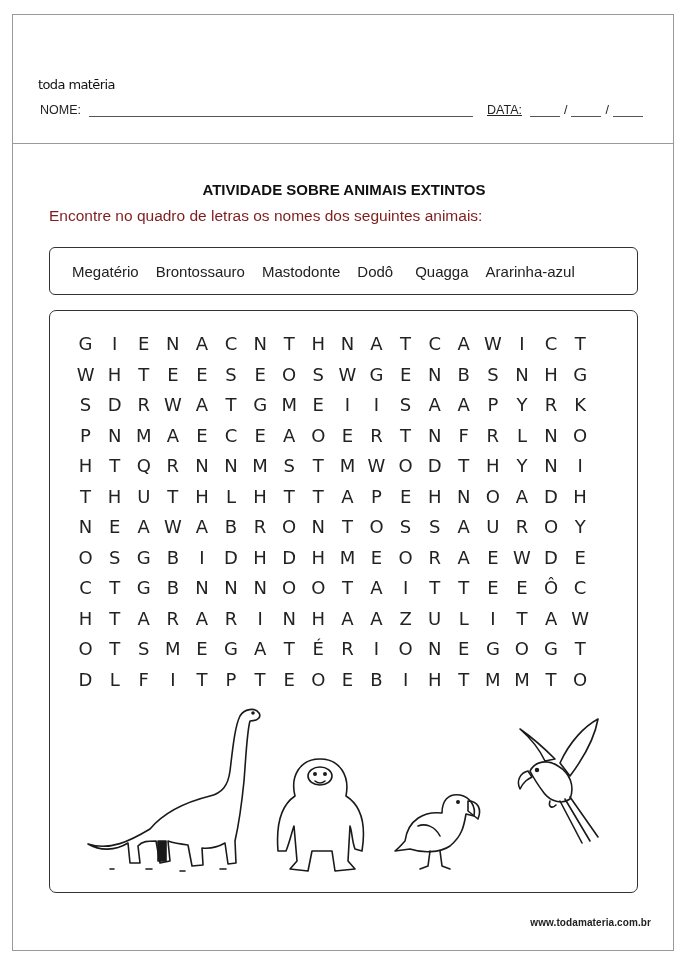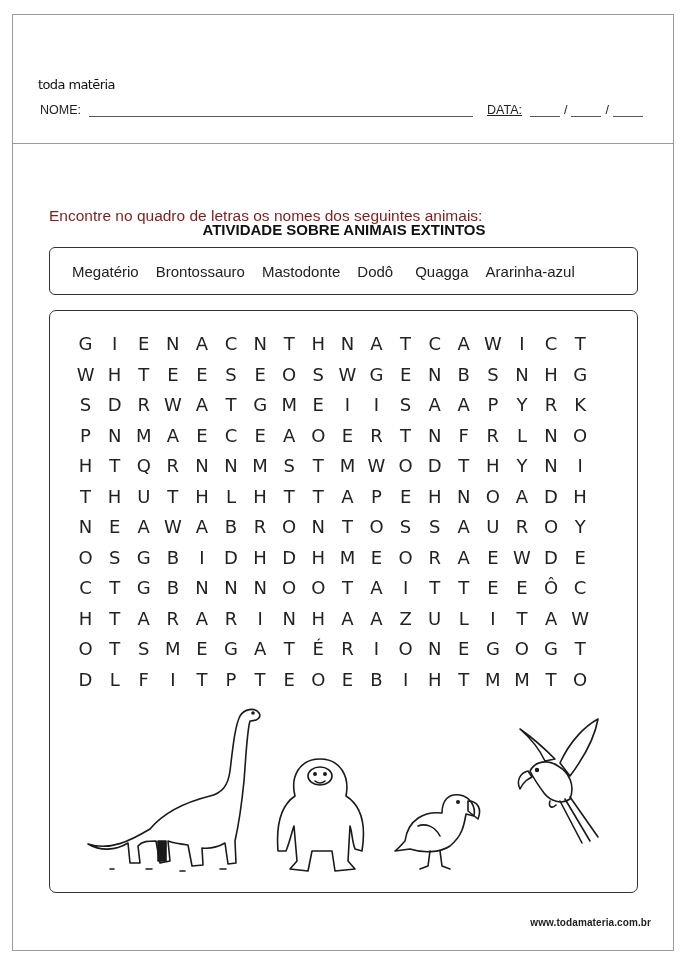--- a/index.html
+++ b/index.html
@@ -2,21 +2,21 @@
 <html><head>
 <meta charset="utf-8">
 <style>
   html, body { margin: 0; padding: 0; background: #ffffff; }
   body { width: 685px; height: 967px; position: relative; font-family: "Liberation Sans", sans-serif; color: #1a1a1a; overflow: hidden; }
   .page { position: absolute; left: 12px; top: 14px; width: 662px; height: 937px; border: 1px solid #9a9a9a; box-sizing: border-box; }
   .header { position: absolute; left: 0; top: 0; width: 100%; height: 128px; border-bottom: 1px solid #9a9a9a; }
   .logo { position: absolute; left: 25px; top: 20px; font-family: "DejaVu Sans", sans-serif; font-size: 13px; font-weight: normal; letter-spacing: -0.6px; color: #111; margin-top: 42px; }
   .field-row { position: absolute; left: 27px; font-size: 12.5px; color: #222; display: flex; align-items: flex-end; }
   .line { border-bottom: 1px solid #555; height: 12px; margin-left: 8px; }
-  .title { position: absolute; top: 166px; left: 0; width: 662px; text-align: center; font-size: 15px; font-weight: bold; color: #111; margin-top: 40px; }
+  .title { position: absolute; top: 166px; left: 0; width: 662px; text-align: center; font-size: 15px; font-weight: bold; color: #111; }
   .instr { position: absolute; top: 192px; left: 36px; font-size: 15.5px; color: #7f1d1d; }
   .wordbank { position: absolute; left: 36px; top: 232px; width: 589px; height: 48px; border: 1.5px solid #333; border-radius: 6px; box-sizing: border-box; display: flex; align-items: center; padding-left: 22px; font-size: 15px; color: #222; }
   .wordbank span { margin-right: 17px; white-space: nowrap; }
   .gridbox { position: absolute; left: 36px; top: 295px; width: 589px; height: 583px; border: 1.5px solid #333; border-radius: 7px; box-sizing: border-box; }
   .grid { position: absolute; left: 21px; top: 18px; display: grid; grid-template-columns: repeat(18, 29.1px); grid-auto-rows: 30.5px; font-family: "DejaVu Sans", sans-serif; font-size: 18px; color: #222; }
   .grid div { text-align: center; line-height: 30px; }
   .art { position: absolute; left: 0; top: 390px; width: 589px; height: 190px; }
   .footer { position: absolute; right: 36px; top: 917px; font-size: 10px; font-weight: bold; color: #222; letter-spacing: 0.1px; }
 </style>
 </head>

